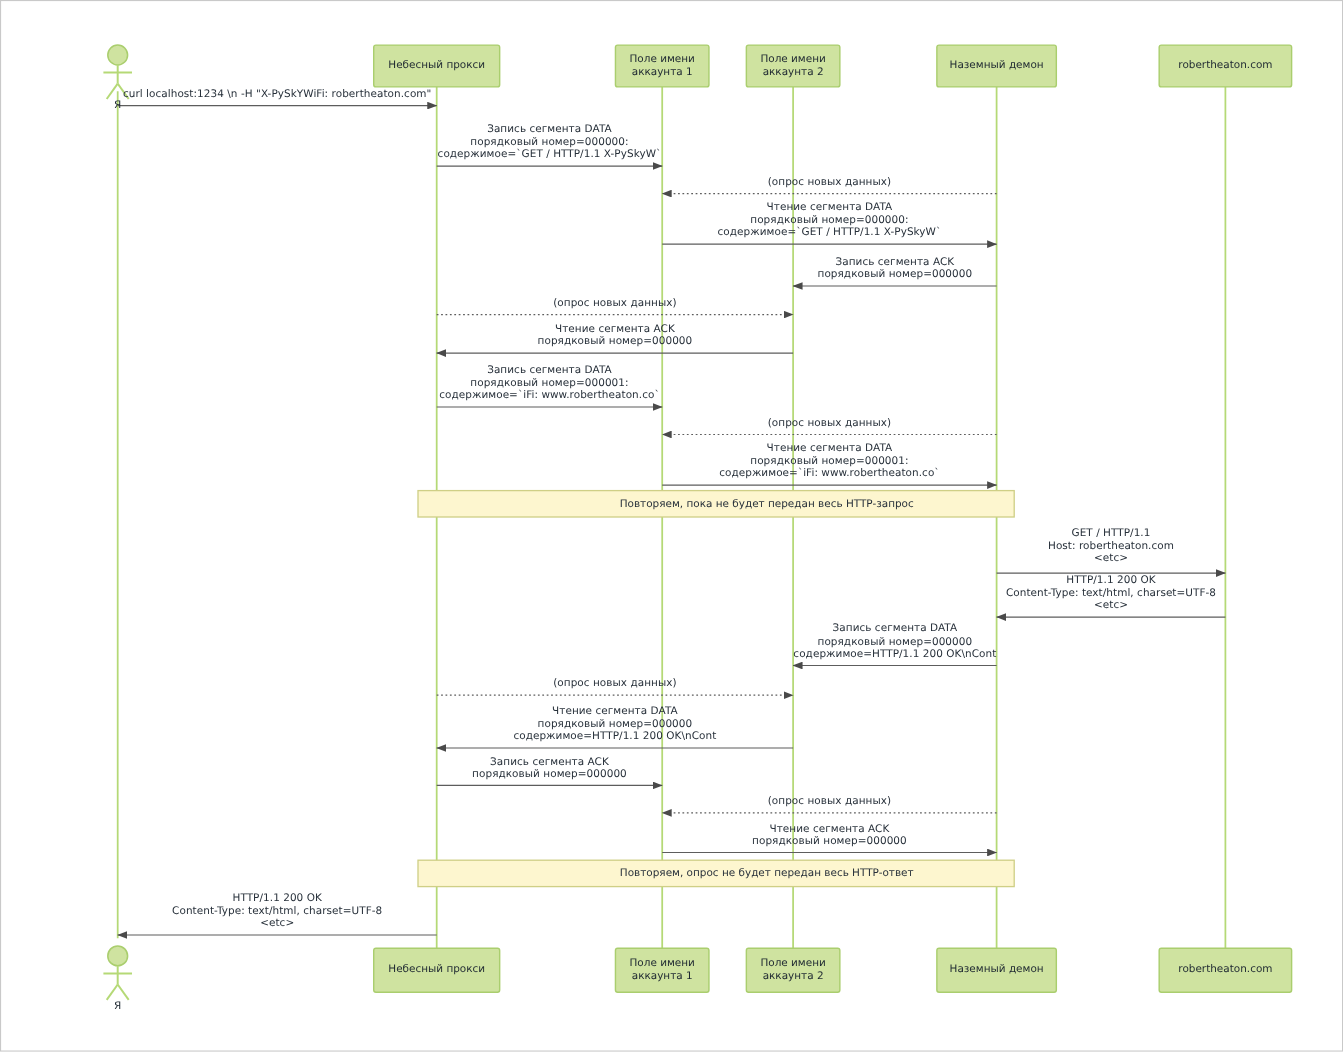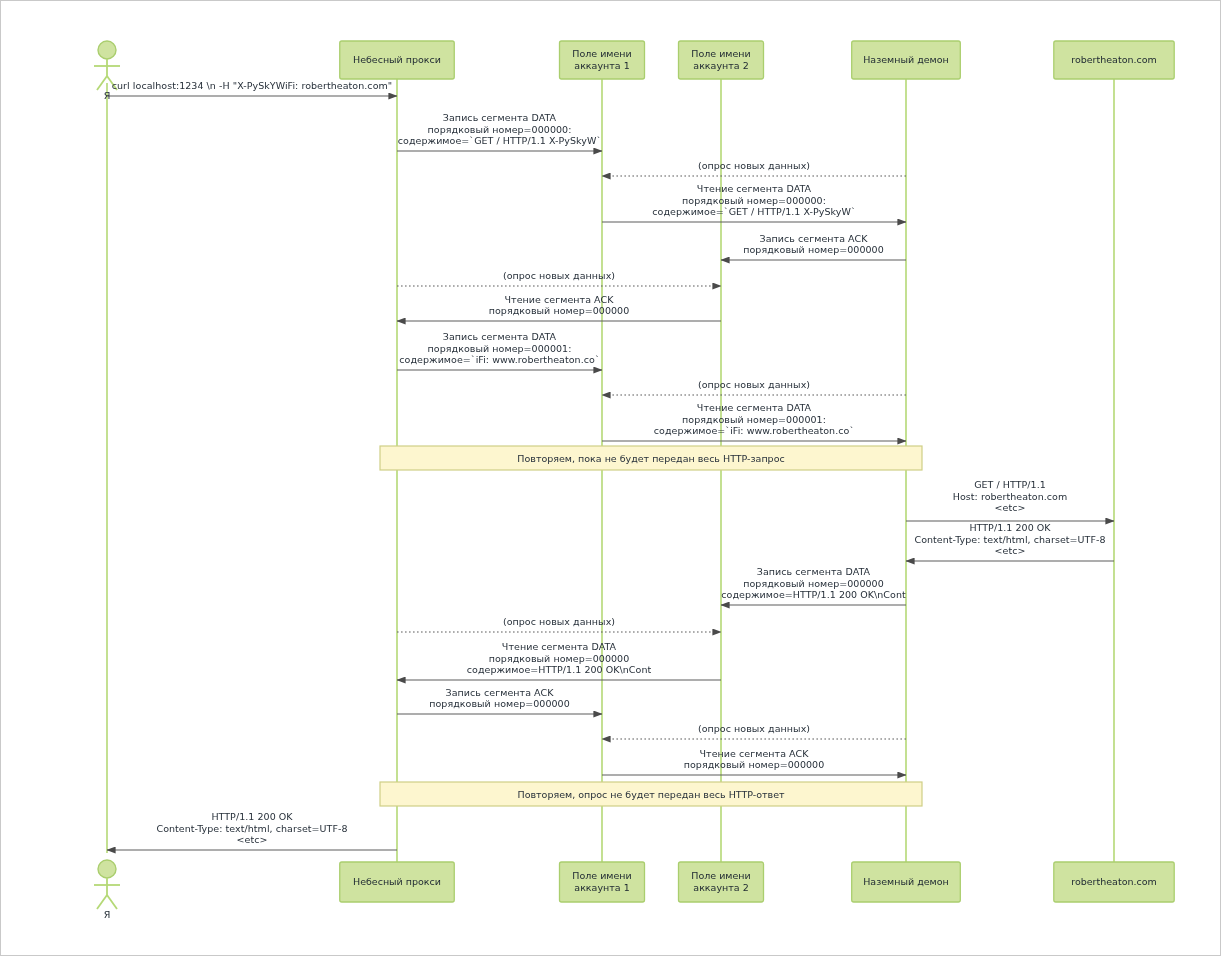--- a/index.html
+++ b/index.html
@@ -53,20 +53,21 @@
     text-align: center;
     transform: translateX(-50%);
   }
   .note-label {
     position: absolute;
     font-size: 9.5px;
     color: #27303a;
     text-align: center;
     transform: translate(-50%, -50%);
     white-space: pre;
+    margin-left: 46px;
   }
 </style>
 </head>
 <body>
 
 <div id="page">
   <svg id="canvas" xmlns="http://www.w3.org/2000/svg" viewBox="0 0 1221 956">
     <defs>
       <marker id="arrowR" markerWidth="9" markerHeight="7" refX="8.6" refY="3.5" orient="auto" markerUnits="userSpaceOnUse">
         <path d="M0,0 L9,3.5 L0,7 z" fill="#4a4a4a"></path>

